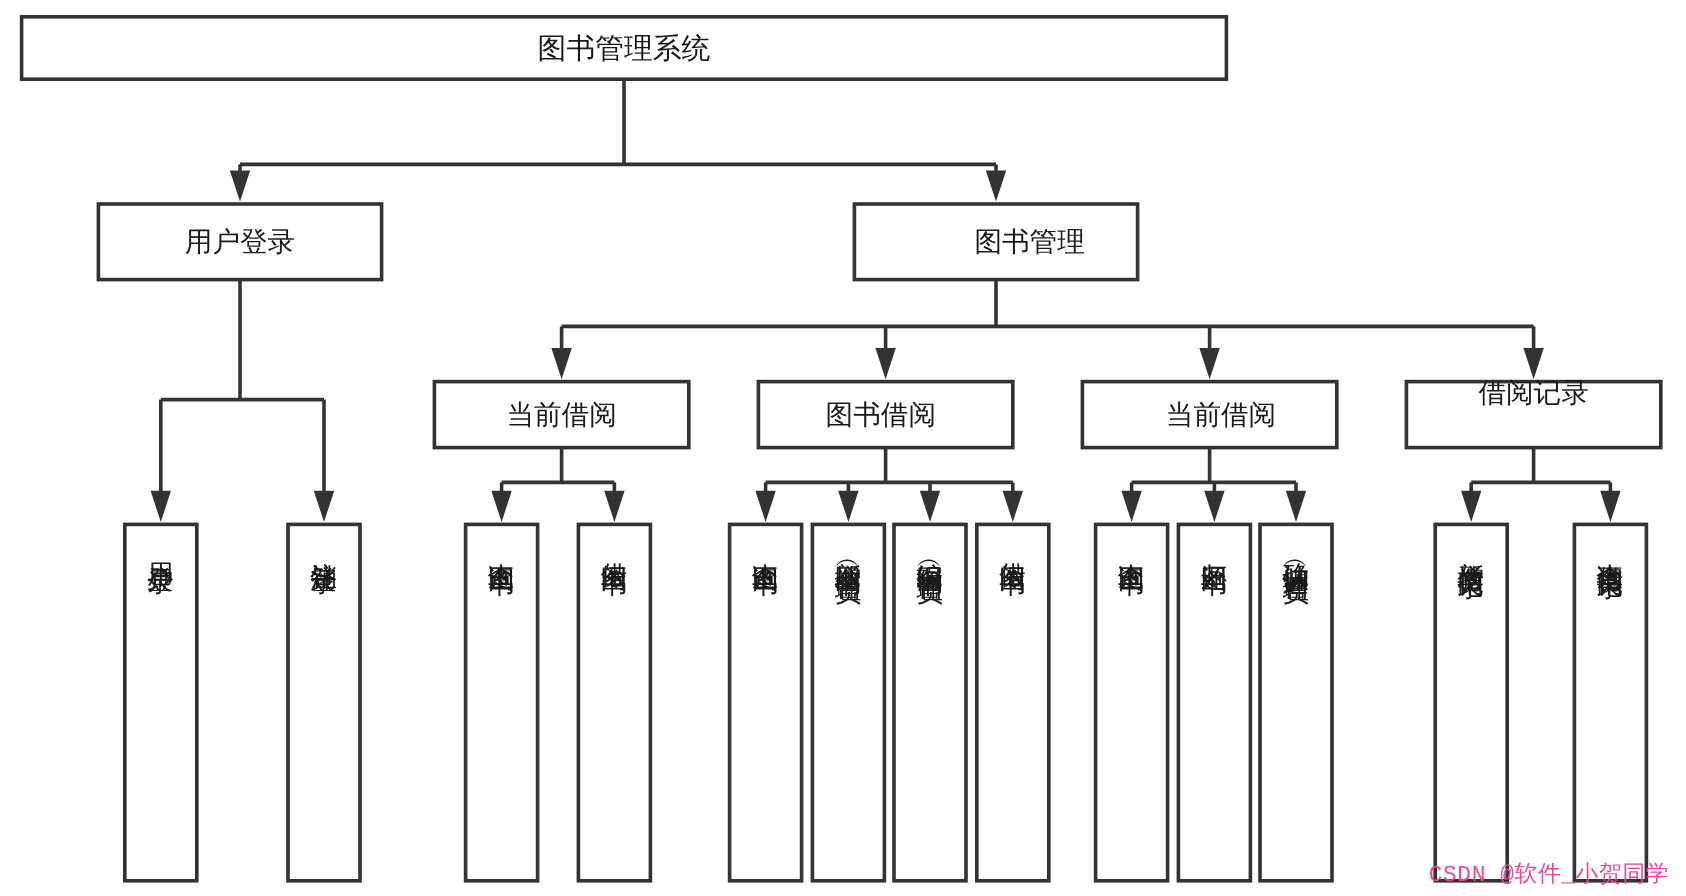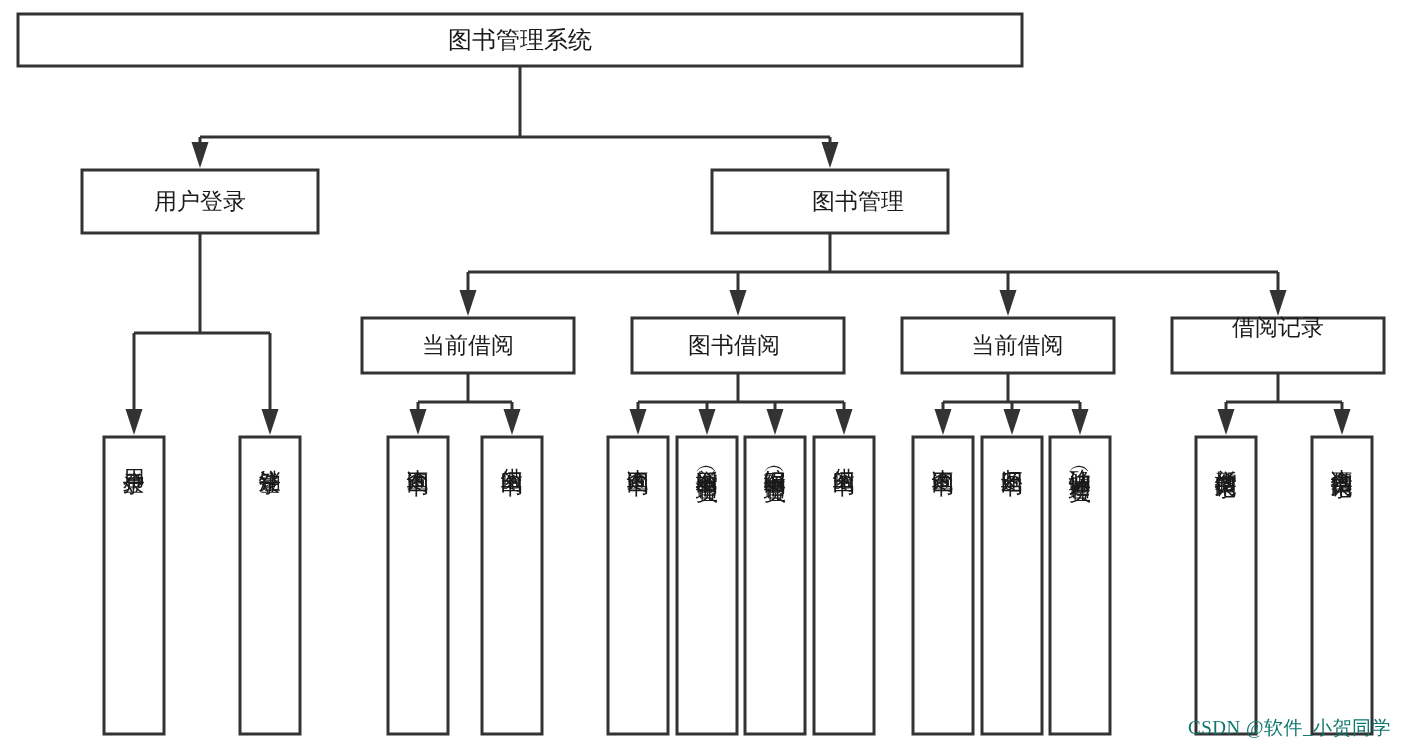--- a/index.html
+++ b/index.html
@@ -73,23 +73,23 @@
     color: #1a1a1a;
     white-space: nowrap;
   }
   .horiz-text.root {
     font-size: 24px;
   }
   .watermark {
     position: absolute;
     right: 14px;
     bottom: 6px;
-    font-family: Liberation Serif, serif;
+    font-family: Liberation Mono, monospace;
     font-size: 19px;
-    color: #0f766e;
+    color: #ec4899;
     white-space: nowrap;
     letter-spacing: 0.5px;
   }
 </style>
 </head>
 <body>
 
 <div id="diagram-root">
 
   <svg class="diagram-canvas" id="svg-canvas" viewBox="0 0 1405 747" xmlns="http://www.w3.org/2000/svg">

